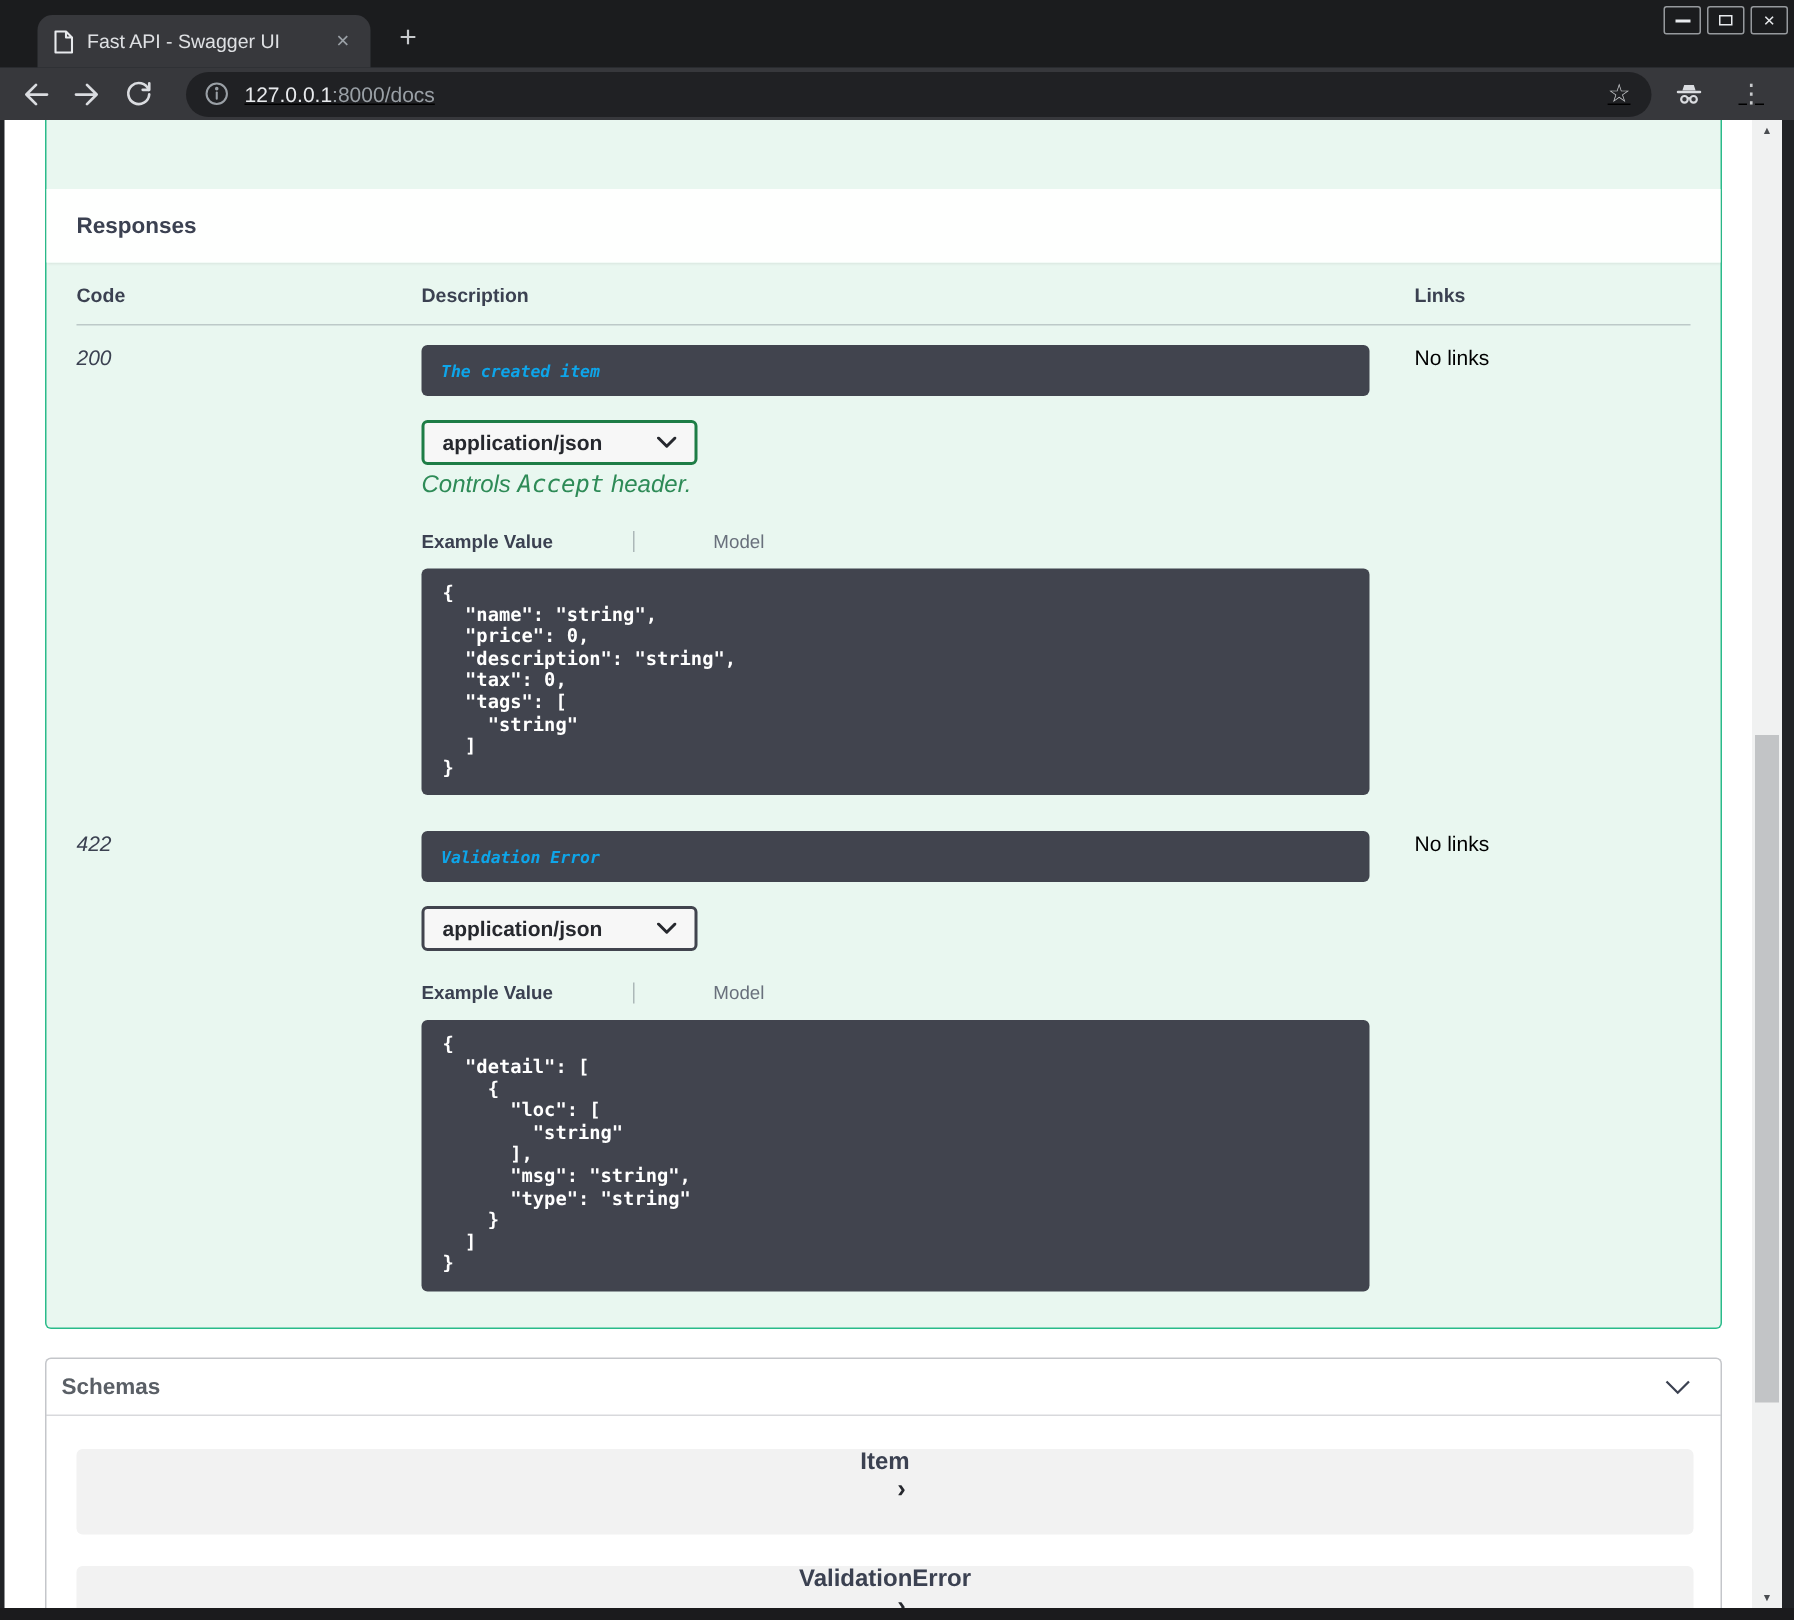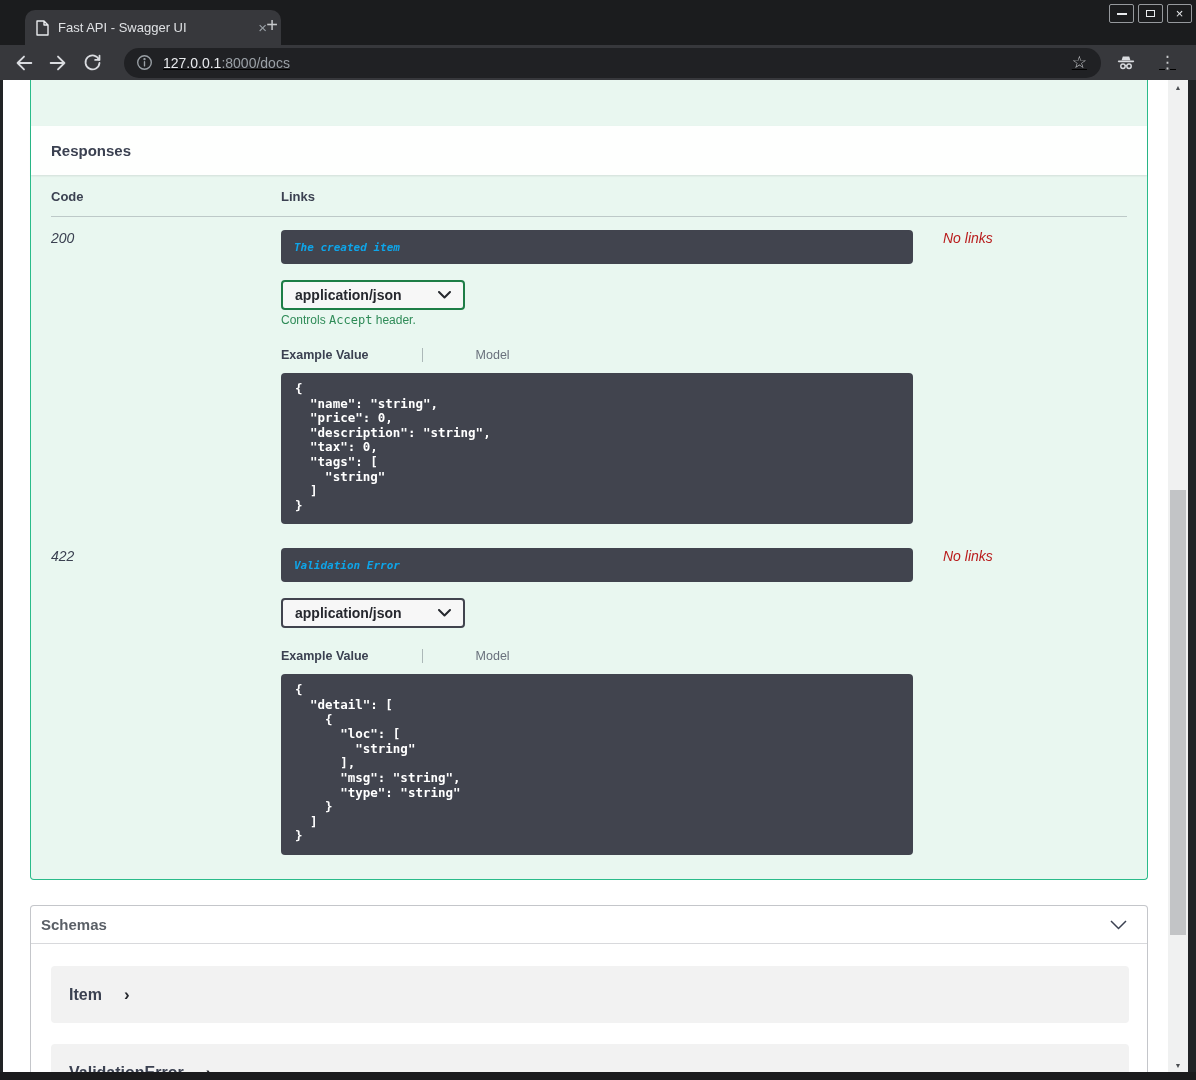--- a/index.html
+++ b/index.html
@@ -1,21 +1,21 @@
 <!DOCTYPE html>
 <html style="--opblock-border: #2abb8a; --opblock-bg: #e9f7f0; --panel-dark: #41444e; --select-accept-border: #1e7d46; --hint-green: #2e8b57; --swagger-text: #3b4151;"><head>
 <meta charset="utf-8">
 <style>
   * { margin:0; padding:0; box-sizing:border-box; }
   html,body { width:1196px; height:1080px; overflow:hidden; }
   body { font-family:"Liberation Sans", sans-serif; background:#212326; position:relative; }
 
   
   .titlebar { position:absolute; left:0; top:0; width:1196px; height:45px; background:#1b1c1e; }
-  .tab { position:absolute; left:25px; top:10px; width:256px; height:35px; background:#37383c;
+  .tab { position:absolute; left:25px; top:10px; width:222px; height:35px; background:#37383c;
          border-radius:10px 10px 0 0; display:flex; align-items:center; padding:0 10px; }
   .tab-title { color:#dfe1e4; font-size:13px; margin-left:9px; flex:1; white-space:nowrap; overflow:hidden; }
   .tab-close { color:#9aa0a6; font-size:15px; line-height:1; cursor:default; padding:2px 4px; }
   .new-tab { position:absolute; left:260px; top:14px; width:24px; height:24px; color:#c7c9cc;
              font-size:20px; line-height:22px; text-align:center; }
   .win-controls { position:absolute; right:4px; top:4px; display:flex; gap:4px; }
   .win-btn { width:25px; height:19px; border:1px solid #96999d; border-radius:2px; display:flex;
              align-items:center; justify-content:center; color:#e8eaed; }
   .glyph-min { width:10px; height:2px; background:#e8eaed; }
   .glyph-max { width:9px; height:7px; border:1.5px solid #e8eaed; }
@@ -49,53 +49,53 @@
   .opblock-topspace { height:46px; }
   .section-header { height:49px; background:rgba(255,255,255,.92); box-shadow:0 1px 2px rgba(0,0,0,.1);
                     display:flex; align-items:center; padding:0 20px; }
   .section-header h4 { font-size:15px; font-weight:700; color:var(--swagger-text); }
   .responses-table { padding:14px 20px 24px 20px; }
   .rt-grid { display:grid; grid-template-columns:230px 662px 1fr; }
   .rt-head { padding-bottom:12px; border-bottom:1px solid rgba(59,65,81,.25); }
   .rt-head div { font-size:13px; font-weight:700; color:var(--swagger-text); }
   .rt-row { padding-top:13px; }
   .code-cell { font-size:14px; color:var(--swagger-text);font-style:italic; }
-  .links-cell { font-size:14px; font-style:italic; color:#b91c1c; }
+  .links-cell { font-size:14px; color:#000000; }
 
   .desc-box { width:632px; height:34px; background:var(--panel-dark); border-radius:4px;
               display:flex; align-items:center; padding:0 13px; }
   .desc-box span { color:#0ea5e9; font-family:"DejaVu Sans Mono", monospace; font-size:11px;
                    font-style:italic; font-weight:700; }
   .mt-select { width:184px; height:30px; margin-top:16px; background:#f7f7f7; border-radius:4px;
                display:flex; align-items:center; justify-content:space-between; padding:0 12px;
                border:2px solid var(--panel-dark); }
   .mt-select.accepted { border-color:var(--select-accept-border); }
   .mt-select span { font-size:14px; font-weight:700; color:#26282e; }
   .mt-select svg { stroke:#26282e; fill:none; stroke-width:2; }
-  .accept-hint { margin-top:3px; font-size:12px; color:var(--hint-green); }
+  .accept-hint { margin-top:3px; font-size:16px; color:var(--hint-green);font-style:italic; }
   .accept-hint .mono { font-family:"DejaVu Sans Mono", monospace; }
   .tabs { margin-top:21px; display:flex; align-items:center;gap:43px; }
   .tab-example { font-size:12.5px; font-weight:700; color:var(--swagger-text); }
   .tab-divider { width:1px; height:14px; background:rgba(59,65,81,.35); margin:0 10px; }
   .tab-model { font-size:12.5px; color:#69707c; }
   .example-pre { width:632px; margin-top:11px; background:var(--panel-dark); border-radius:4px;
                  padding:9px 14px 11px 14px; color:#ffffff; font-family:"DejaVu Sans Mono", monospace;
                  font-size:12.5px; line-height:14.6px; font-weight:700; white-space:pre; }
   .row-422 { margin-top:11px; }
 
   
   .schemas { position:absolute; left:27px; top:825px; width:1118px; background:#ffffff;
              border:1px solid rgba(59,65,81,.3); border-radius:4px; }
   .schemas-header { height:38px; display:flex; align-items:center; justify-content:space-between;
                     padding:0 20px 0 10px; border-bottom:1px solid rgba(59,65,81,.2); }
   .schemas-header h4 { font-size:15px; font-weight:700; color:#5a5f66;text-align:center; }
   .schemas-header svg { stroke:#3b4151; fill:none; stroke-width:1.5; }
   .schemas-body { padding:22px 20px 20px 20px; }
   .model-box { width:1078px; height:57px; background:#f2f2f2; border-radius:4px; display:flex;
-               align-items:center; padding:0 18px; }
+               align-items:center; padding:0 18px;flex-direction:column; }
   .model-box + .model-box { margin-top:21px; }
   .model-name { font-size:16px; font-weight:700; color:var(--swagger-text); }
   .model-expand { font-size:17px; font-weight:700; color:#26282e; margin-left:22px; line-height:1; }
 
   .bottom-edge { position:absolute; left:0; bottom:0; width:1196px; height:8px; background:#1b1b1d; }
 </style>
 </head>
 <body>
 
 <div class="titlebar">
@@ -166,20 +166,21 @@
 
   <div class="opblock">
     <div class="opblock-topspace"></div>
     <div class="section-header">
       <h4>Responses</h4>
     </div>
 
     <div class="responses-table">
       <div class="rt-grid rt-head">
         <div>Code</div>
+        <div>Description</div>
         <div>Links</div>
       </div>
 
       <div class="rt-grid rt-row">
         <div class="code-cell">200</div>
         <div>
           <div class="desc-box">
             <span>The created item</span>
           </div>
           <div class="mt-select accepted">

